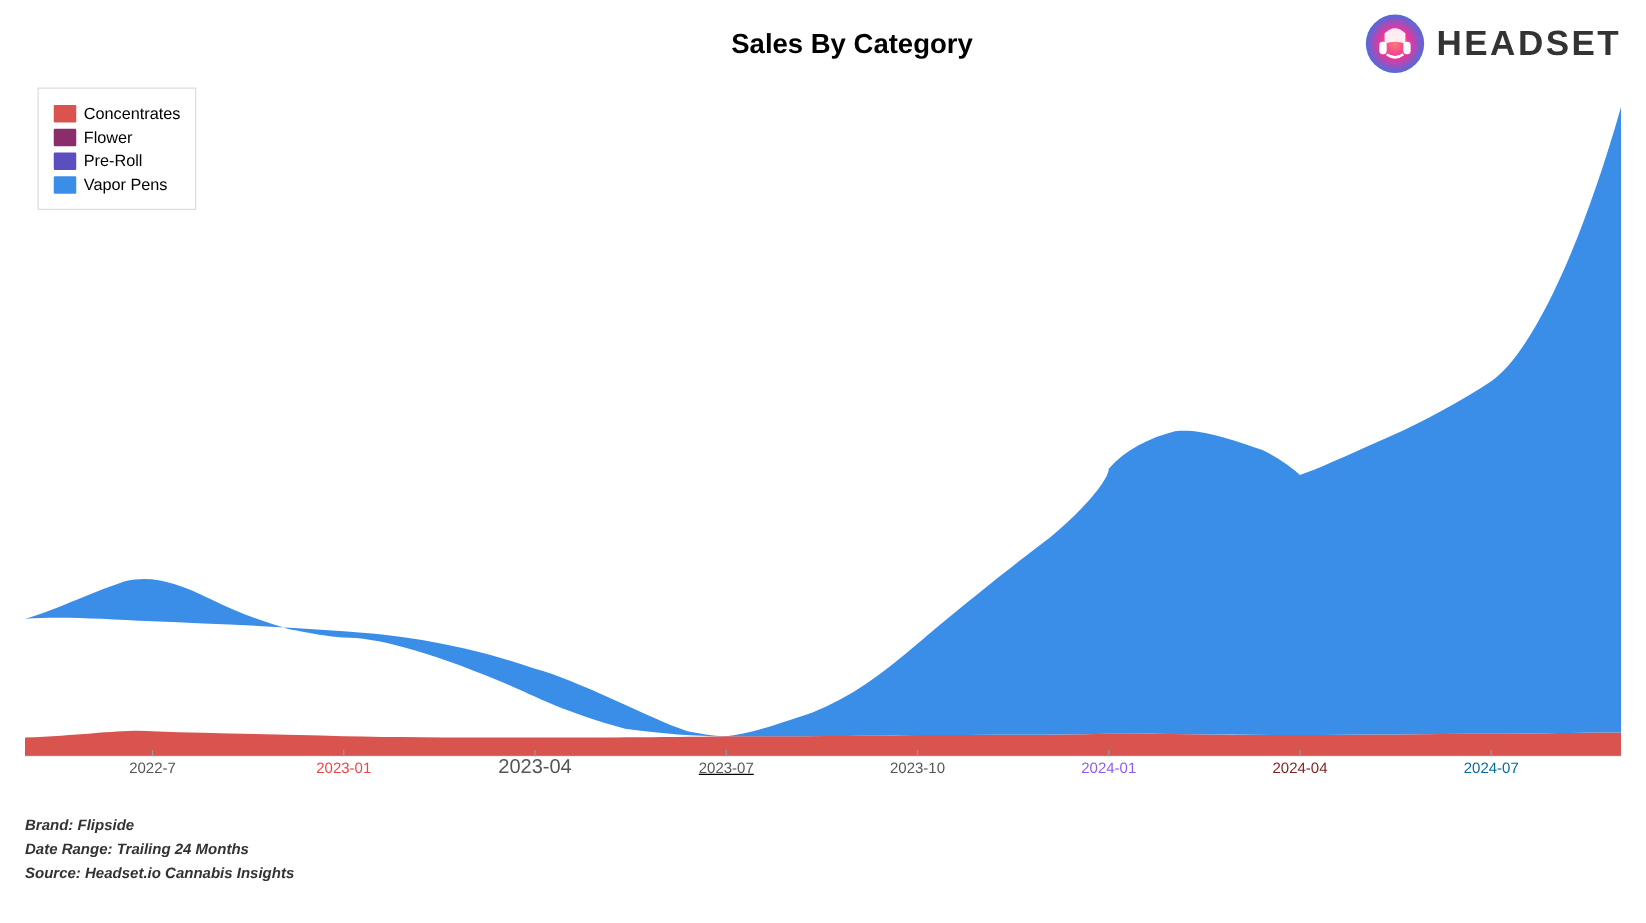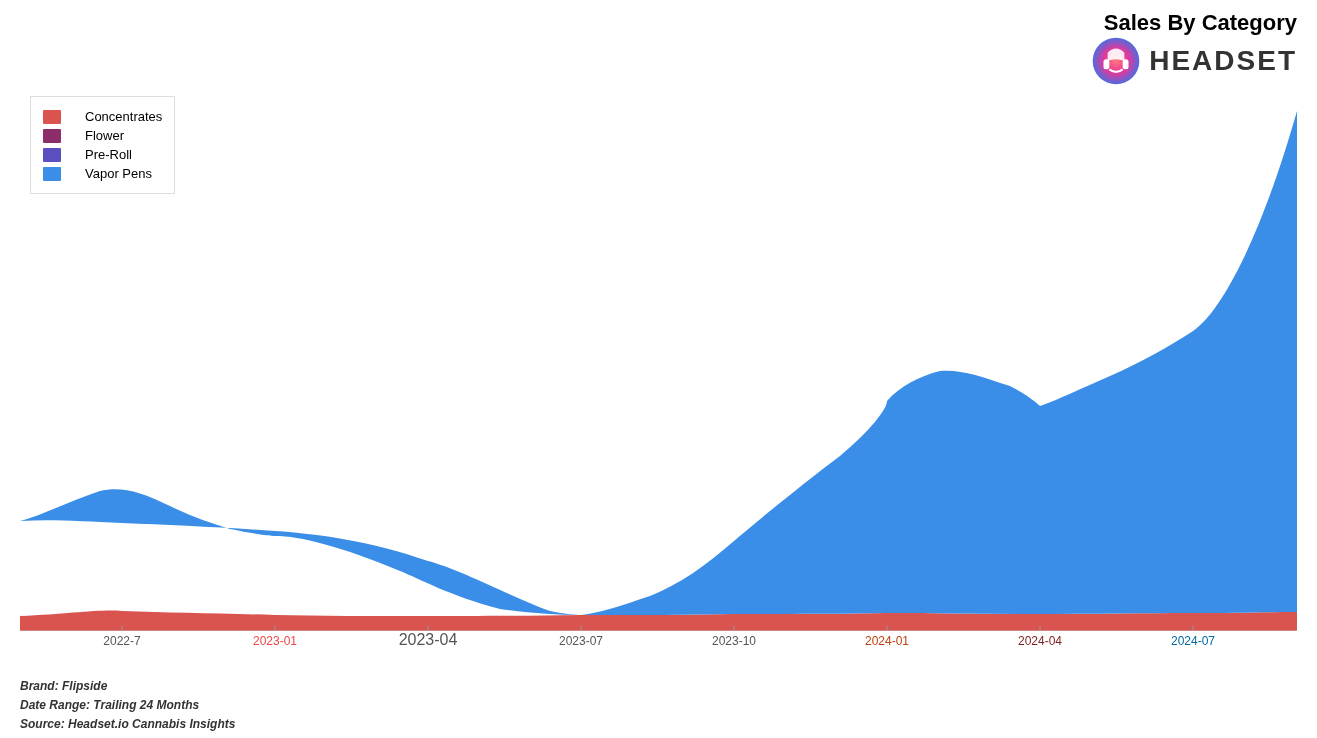--- a/index.html
+++ b/index.html
@@ -12,23 +12,22 @@
     }
     .page {
       width: 1317px;
       height: 738px;
       position: relative;
       background: #fff;
     }
     .header {
       display: flex;
       justify-content: space-between;
-      align-items: flex-end;
+      align-items: center;
       padding: 10px 20px 5px 32px;
-      flex-direction: column;
     }
     .chart-title {
       font-size: 22px;
       font-weight: bold;
       text-align: center;
       flex: 1;
       padding-left: 120px;
     }
     .logo-area {
       display: flex;
@@ -55,21 +54,21 @@
       top: 5px;
       left: 10px;
       background: rgba(255,255,255,0.9);
       border: 1px solid #ddd;
       padding: 8px 12px;
       z-index: 10;
     }
     .legend-item {
       display: flex;
       align-items: center;
-      gap: 24px;
+      gap: 6px;
       margin: 4px 0;
       font-size: 13px;
     }
     .legend-swatch {
       width: 18px;
       height: 14px;
       border-radius: 1px;
     }
     .footer {
       padding: 6px 20px;
@@ -244,28 +243,28 @@
 
       <div style="position:absolute; left:calc(102/1277 * 100%); transform:translateX(-50%);">
         <span style="font-size:12px;color:#555;">2022-7</span>
       </div>
       <div style="position:absolute; left:calc(255/1277 * 100%); transform:translateX(-50%);">
         <span style="font-size:12px;color:#ef4444;">2023-01</span>
       </div>
       <div style="position:absolute; left:calc(408/1277 * 100%); transform:translateX(-50%);">
         <span style="font-size:16px;color:#555;">2023-04</span>
       </div>
-      <div style="position:absolute; left:calc(561/1277 * 100%); transform:translateX(-50%);">
+      <div style="position:absolute; left:calc(561/1277 * 100%); transform:translateX(-50%);text-decoration:underline;">
         <span style="font-size:12px;color:#555;">2023-07</span>
       </div>
       <div style="position:absolute; left:calc(714/1277 * 100%); transform:translateX(-50%);">
         <span style="font-size:12px;color:#555;">2023-10</span>
       </div>
       <div style="position:absolute; left:calc(867/1277 * 100%); transform:translateX(-50%);">
-        <span style="font-size:12px;color:#c2410c;margin-top:29px;">2024-01</span>
+        <span style="font-size:12px;color:#8b5cf6;margin-top:29px;">2024-01</span>
       </div>
       <div style="position:absolute; left:calc(1020/1277 * 100%); transform:translateX(-50%);">
         <span style="font-size:12px;color:#7f1d1d;">2024-04</span>
       </div>
       <div style="position:absolute; left:calc(1173/1277 * 100%); transform:translateX(-50%);">
         <span style="font-size:12px;color:#0369a1;">2024-07</span>
       </div>
     </div>
   </div>
 

